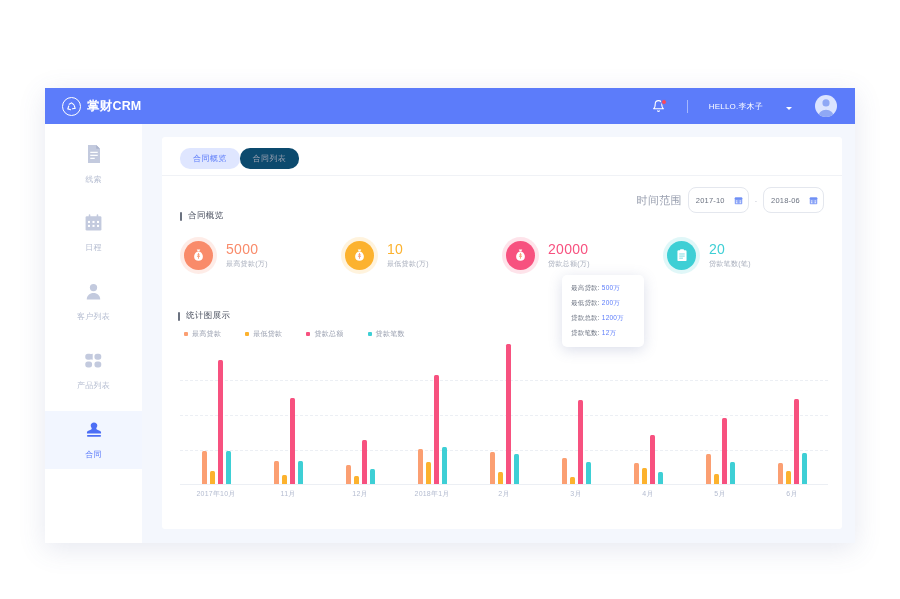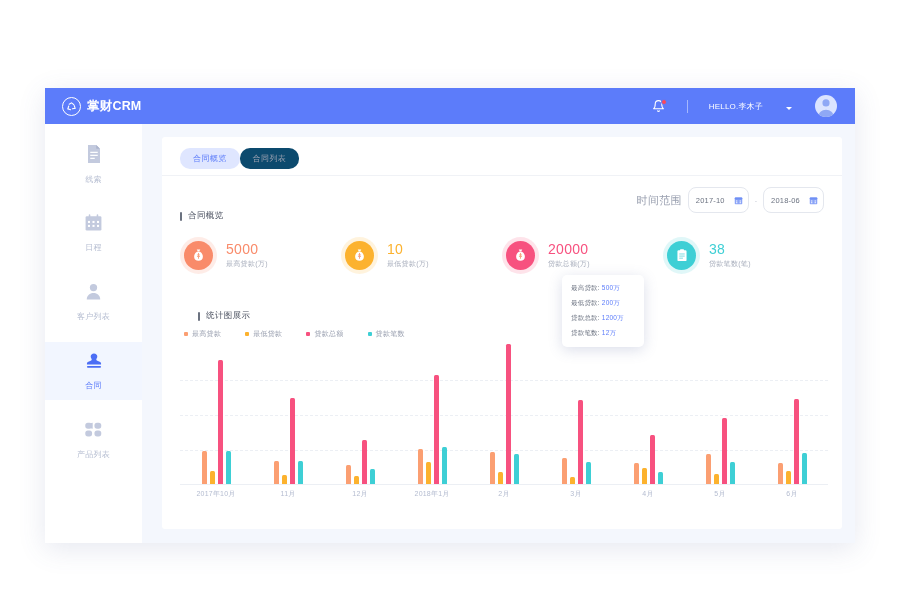--- a/index.html
+++ b/index.html
@@ -223,21 +223,21 @@
   .stat-glow {
     padding: 4px;
     border-radius: 50%;
     display: flex;
     flex: 0 0 auto;
   }
   .stat-num { font-size: 14px; letter-spacing: .3px; line-height: 1.05; }
   .stat-cap { font-size: 7px; color: #a9afbd; letter-spacing: .3px; margin-top: 3px; }
 
   
-  #chart-title { position: absolute; left: 36px; top: 173px; }
+  #chart-title { position: absolute; left: 16px; top: 173px; }
   #legend {
     position: absolute;
     left: 22px; top: 192px;
     display: flex;
     gap: 24px;
   }
   .legend-item { display: flex; align-items: center; gap: 4px; }
   .legend-dot { width: 4px; height: 4px; border-radius: 1px; }
   .legend-label { font-size: 7px; color: #9aa0b0; letter-spacing: .3px; }
 
@@ -376,41 +376,41 @@
       <div class="side-item">
         <span>
           <svg width="19" height="19" viewBox="0 0 24 24" fill="#c3cade">
             <circle cx="12" cy="7" r="4.6"></circle>
             <path d="M3.5 22c0-4.8 3.8-8 8.5-8s8.5 3.2 8.5 8z"></path>
           </svg>
         </span>
         <span class="side-label">客户列表</span>
       </div>
 
-      <div class="side-item active">
-        <span>
-          <svg width="18" height="19" viewBox="0 0 24 24" fill="#4c6ef5">
-            <path d="M12 2.5c-2.6 0-4.4 1.8-4.4 4 0 1.9 1.4 2.8 1.4 4.3 0 .8-.5 1.3-1.4 1.6l-3.1 1.1c-1.2.4-1.9 1.2-1.9 2.3v1.6h18.8v-1.6c0-1.1-.7-1.9-1.9-2.3l-3.1-1.1c-.9-.3-1.4-.8-1.4-1.6 0-1.5 1.4-2.4 1.4-4.3 0-2.2-1.8-4-4.4-4z"></path>
-            <rect x="2.6" y="19.2" width="18.8" height="2.4" rx="1.2"></rect>
-          </svg>
-        </span>
-        <span class="side-label">合同</span>
-      </div>
-
       <div class="side-item">
         <span>
           <svg width="19" height="19" viewBox="0 0 24 24" fill="#c3cade">
             <path d="M11 3.5a3.7 3.7 0 1 0 0 7.4H11z"></path>
             <rect x="1.6" y="3.4" width="8.6" height="7.6" rx="3.3"></rect>
             <rect x="13.2" y="3.4" width="8.6" height="7.6" rx="3.3"></rect>
             <rect x="1.6" y="13.2" width="8.6" height="7.6" rx="3.3"></rect>
             <rect x="13.2" y="13.2" width="8.6" height="7.6" rx="3.3"></rect>
           </svg>
         </span>
         <span class="side-label">产品列表</span>
+      </div>
+
+      <div class="side-item active">
+        <span>
+          <svg width="18" height="19" viewBox="0 0 24 24" fill="#4c6ef5">
+            <path d="M12 2.5c-2.6 0-4.4 1.8-4.4 4 0 1.9 1.4 2.8 1.4 4.3 0 .8-.5 1.3-1.4 1.6l-3.1 1.1c-1.2.4-1.9 1.2-1.9 2.3v1.6h18.8v-1.6c0-1.1-.7-1.9-1.9-2.3l-3.1-1.1c-.9-.3-1.4-.8-1.4-1.6 0-1.5 1.4-2.4 1.4-4.3 0-2.2-1.8-4-4.4-4z"></path>
+            <rect x="2.6" y="19.2" width="18.8" height="2.4" rx="1.2"></rect>
+          </svg>
+        </span>
+        <span class="side-label">合同</span>
       </div>
     </nav>
 
     <div id="main">
       <div id="content-card">
 
         <div id="tabs">
           <div class="tab active">合同概览</div>
           <div class="tab inactive">合同列表</div>
         </div>
@@ -511,21 +511,21 @@
                   <svg width="14" height="15" viewBox="0 0 24 24" fill="#ffffff">
                     <rect x="4.2" y="3.2" width="15.6" height="18.4" rx="2"></rect>
                     <rect x="8.6" y="1.3" width="6.8" height="3.6" rx="1.2" fill="#ffffff"></rect>
                     <g stroke="#62d6dc" stroke-width="1.4" stroke-linecap="round">
                       <path d="M8 9.4h8M8 13h8M8 16.6h5"></path>
                     </g>
                   </svg>
                 </span>
               </span>
               <div>
-                <div class="stat-num" style="color: rgb(62, 207, 213);">38</div>
+                <div class="stat-num" style="color: rgb(62, 207, 213);">20</div>
                 <div class="stat-cap">贷款笔数(笔)</div>
               </div>
             </div>
           </div>
 
         <div class="section-title" id="chart-title">
           <span class="section-bar"></span>
           <span>统计图展示</span>
         </div>
 

